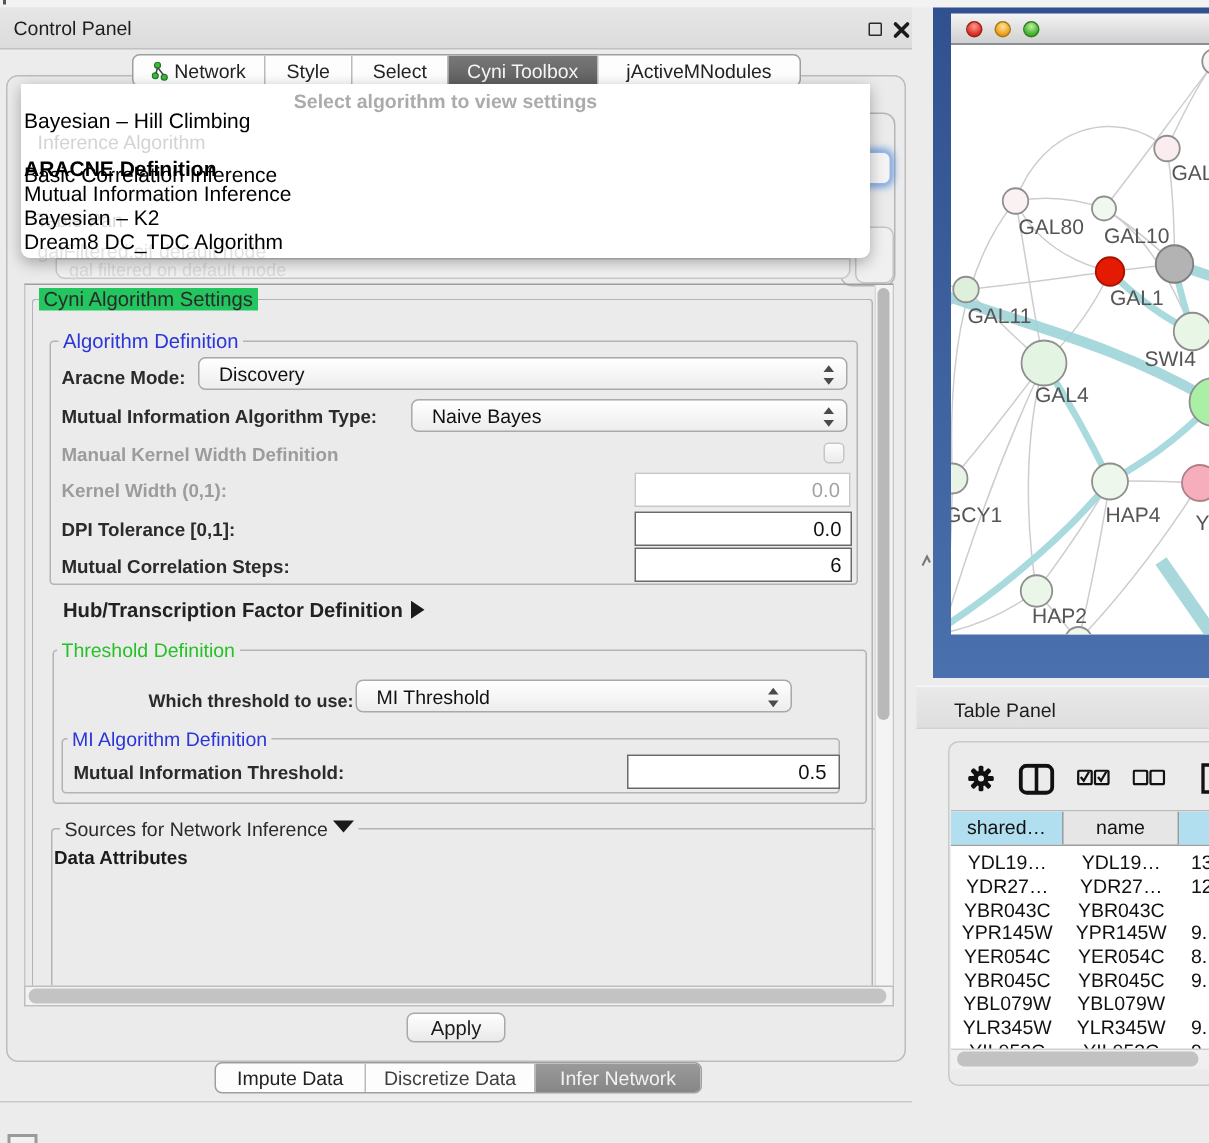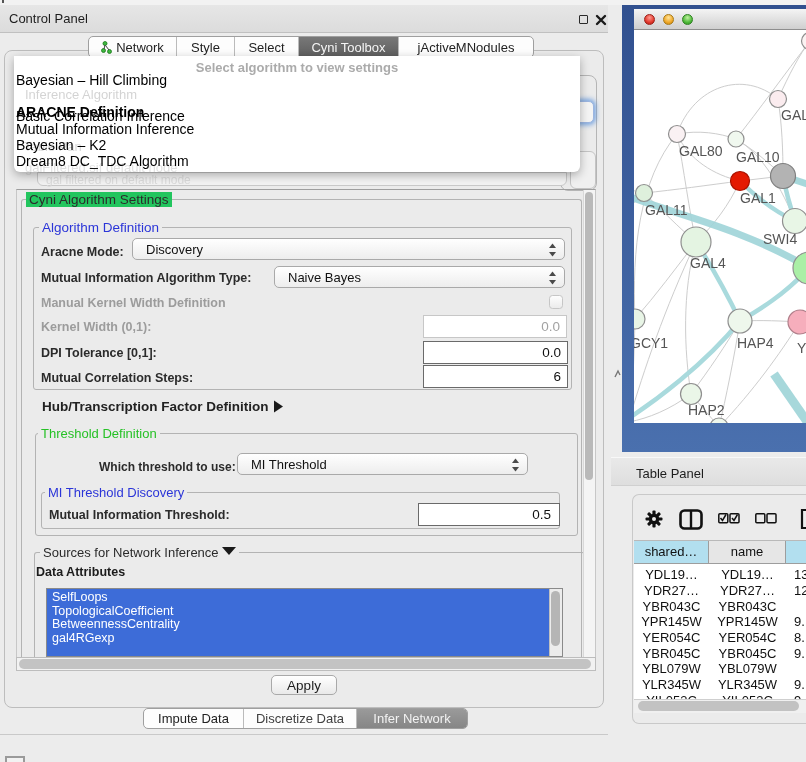--- a/index.html
+++ b/index.html
@@ -97,38 +97,30 @@
 
   <div class="abs b" style="left:99px;top:455px;font-size:12px;color:#2b2b2b;">Which threshold to use:</div>
   <div class="abs" style="left:237px;top:448px;width:291px;height:22px;background:linear-gradient(#ffffff,#ededed);border:1px solid #a9a9a9;border-radius:5px;font-size:13px;color:#111;padding:3px 0 0 13px;">MI Threshold
     <svg class="abs" style="right:7px;top:4px;" width="9" height="14" viewBox="0 0 9 14">
         <path d="M4.5 0.5 L8 5 L1 5 Z" fill="#4a4a4a"></path>
         <path d="M4.5 13.5 L8 9 L1 9 Z" fill="#4a4a4a"></path>
       </svg>
   </div>
 
   <div class="abs" style="left:41px;top:487px;width:519px;height:37px;border:1px solid #b3b3b3;border-radius:3px;"></div>
-  <div class="abs" style="left:45px;top:480px;background:#ebebeb;padding:0 3px;font-size:13px;color:#2b35d8;">MI Threshold Discovery</div>
+  <div class="abs" style="left:45px;top:480px;background:#ebebeb;padding:0 3px;font-size:13px;color:#2b35d8;">MI Algorithm Definition</div>
 
   <div class="abs b" style="left:49px;top:503px;font-size:12.5px;color:#2b2b2b;">Mutual Information Threshold:</div>
   <div class="abs" style="left:418px;top:498px;width:142px;height:23px;background:#fff;border:1.5px solid #6a6a6a;font-size:13.5px;color:#111;text-align:right;padding:3px 8px 0 0;">0.5</div>
 
   <div class="abs" style="left:34px;top:547px;width:551px;height:117px;border:1px solid #b3b3b3;border-bottom:none;border-radius:3px 3px 0 0;"></div>
   <div class="abs" style="left:40px;top:540px;background:#ebebeb;padding:0 3px;font-size:13px;color:#2b2b2b;">Sources for Network Inference <span style="display:inline-block;vertical-align:2px;width:0;height:0;border-left:7px solid transparent;border-right:7px solid transparent;border-top:8px solid #1a1a1a;"></span></div>
 
   <div class="abs b" style="left:36px;top:560px;font-size:12.5px;color:#1c1c1c;">Data Attributes</div>
 
-  <div class="abs" style="left:46px;top:583px;width:517px;height:69px;border:1px solid #8a8a8a;background:#3d6cd8;overflow:hidden;">
-    <div style="font-size:12.5px;color:#fff;padding:1px 0 0 5px;height:13.6px;">SelfLoops</div>
-    <div style="font-size:12.5px;color:#fff;padding:1px 0 0 5px;height:13.6px;">TopologicalCoefficient</div>
-    <div style="font-size:12.5px;color:#fff;padding:1px 0 0 5px;height:13.6px;">BetweennessCentrality</div>
-    <div style="font-size:12.5px;color:#fff;padding:1px 0 0 5px;height:13.6px;">gal4RGexp</div>
-    <div class="abs" style="right:0;top:0;width:13px;height:69px;background:#ececec;border-left:1px solid #c0c0c0;"></div>
-    <div class="abs" style="right:2px;top:2px;width:9px;height:55px;background:#b5b5b5;border-radius:4.5px;"></div>
-  </div>
 
   <div class="abs" style="left:583px;top:185px;width:12px;height:467px;background:#f4f4f4;border-left:1px solid #d8d8d8;"></div>
   <div class="abs" style="left:585px;top:187px;width:8px;height:288px;background:#b9b9b9;border-radius:4px;"></div>
 
   <div class="abs" style="left:16px;top:652px;width:580px;height:14px;background:#f2f2f2;border:1px solid #bdbdbd;"></div>
   <div class="abs" style="left:19px;top:654px;width:572px;height:10px;background:#c3c3c3;border-radius:5px;"></div>
 
   <div class="abs" style="left:271px;top:670px;width:66px;height:20px;background:linear-gradient(#ffffff,#e9e9e9);border:1px solid #a9a9a9;border-radius:5px;text-align:center;line-height:19px;font-size:13.5px;color:#1c1c1c;">Apply</div>
 
   <div class="abs" style="left:143px;top:703px;width:325px;height:21px;background:#fdfdfd;border:1px solid #9f9f9f;border-radius:5px;overflow:hidden;display:flex;">

